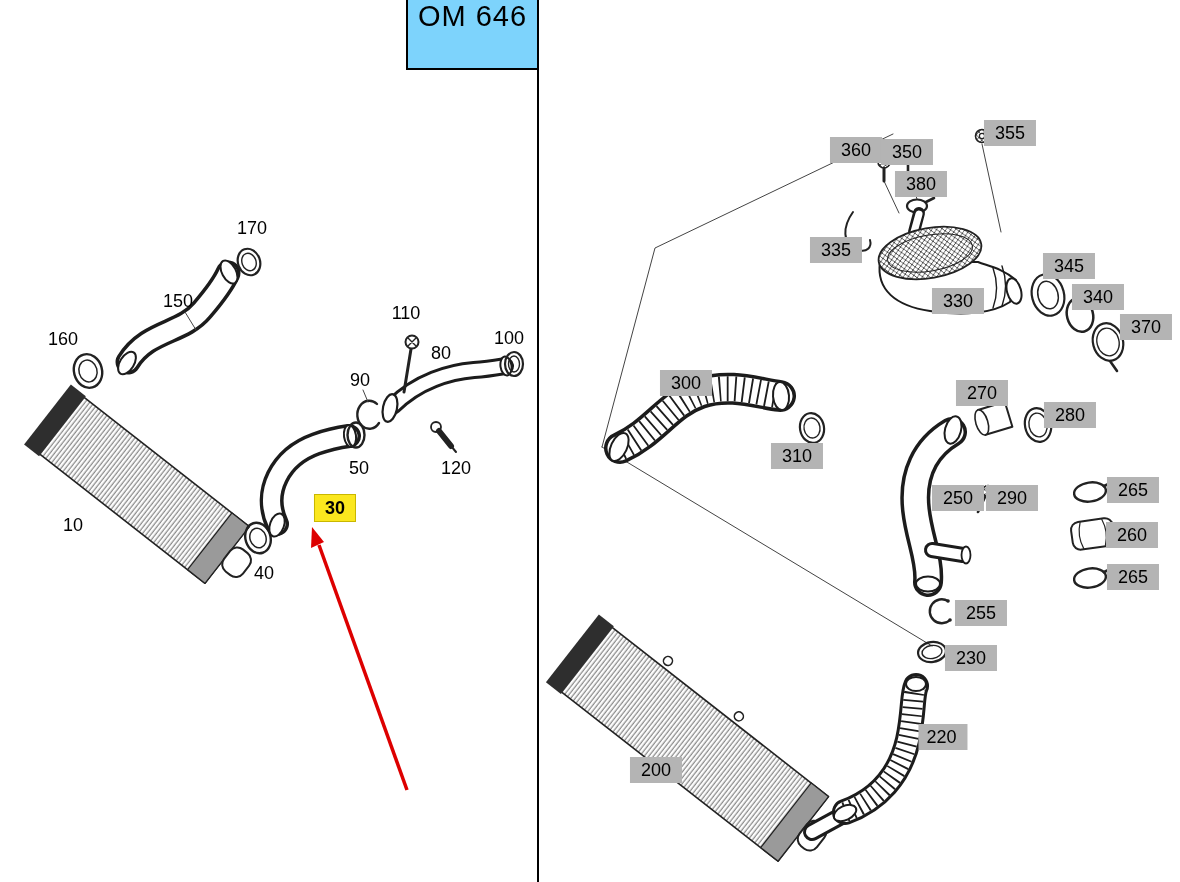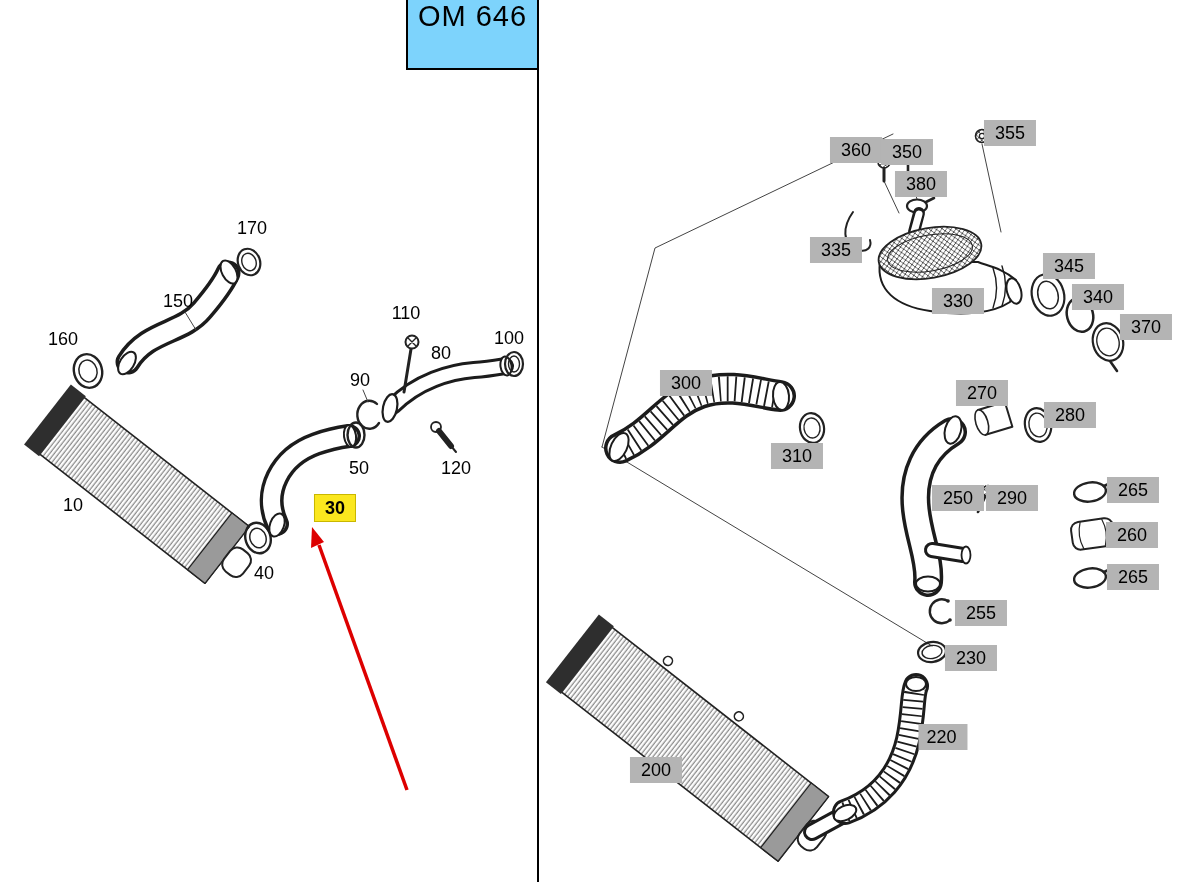--- a/index.html
+++ b/index.html
@@ -286,21 +286,21 @@
       <div class="part-label plain" style="left: 252px; top: 228px;">170</div>
       <div class="part-label plain" style="left: 178px; top: 301px;">150</div>
       <div class="part-label plain" style="left: 63px; top: 339px;">160</div>
       <div class="part-label plain" style="left: 406px; top: 313px;">110</div>
       <div class="part-label plain" style="left: 441px; top: 353px;">80</div>
       <div class="part-label plain" style="left: 509px; top: 338px;">100</div>
       <div class="part-label plain" style="left: 360px; top: 380px;">90</div>
       <div class="part-label plain" style="left: 359px; top: 468px;">50</div>
       <div class="part-label highlight" style="left: 335px; top: 508px;">30</div>
       <div class="part-label plain" style="left: 456px; top: 468px;">120</div>
-      <div class="part-label plain" style="left: 73px; top: 505px;">10</div>
+      <div class="part-label plain" style="left: 73px; top: 525px;">10</div>
       <div class="part-label plain" style="left: 264px; top: 573px;">40</div>
     </div>
   <div class="labels-layer">
       <div class="part-label box" style="left: 856px; top: 150px;">360</div>
       <div class="part-label box" style="left: 907px; top: 133px; margin-top: 19px;">350</div>
       <div class="part-label box" style="left: 1010px; top: 133px;">355</div>
       <div class="part-label box" style="left: 921px; top: 184px;">380</div>
       <div class="part-label box" style="left: 836px; top: 250px;">335</div>
       <div class="part-label box" style="left: 958px; top: 301px;">330</div>
       <div class="part-label box" style="left: 1069px; top: 266px;">345</div>

